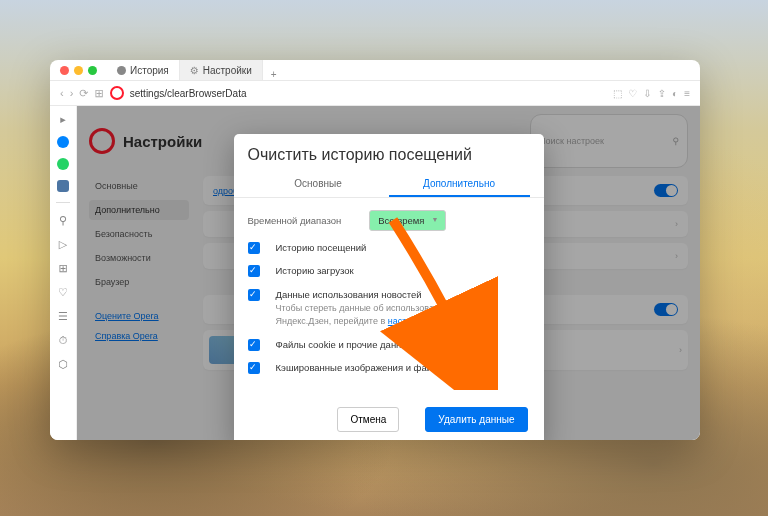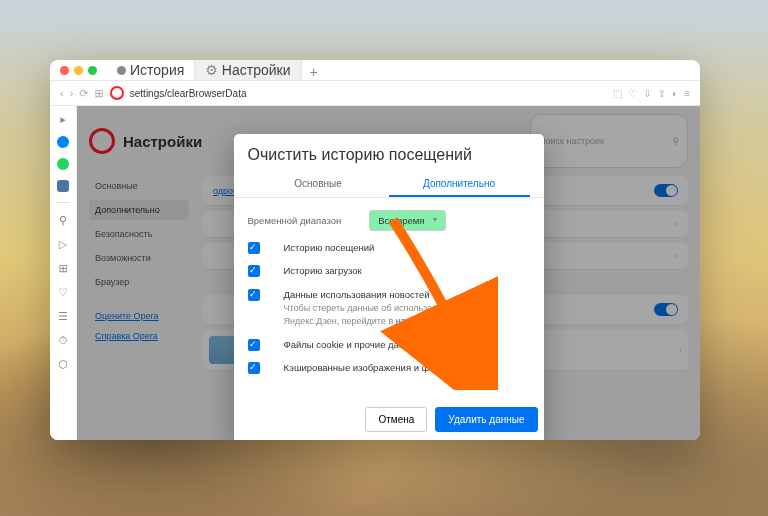--- a/index.html
+++ b/index.html
@@ -6,21 +6,21 @@
   .desktop{width:768px;height:516px;background:linear-gradient(to bottom,#c8d4e0 0%,#d4c99a 25%,#e0c878 50%,#c9a05e 75%,#a8845a 100%);position:relative}
   .dunes{position:absolute;inset:0;background:
     radial-gradient(ellipse 400px 200px at 20% 85%, #7a6342 0%, transparent 60%),
     radial-gradient(ellipse 500px 250px at 85% 90%, #8c7450 0%, transparent 60%),
     radial-gradient(ellipse 600px 300px at 60% 60%, #d8b87a 0%, transparent 70%)}
   .window{position:absolute;left:50px;top:60px;width:650px;height:380px;background:#fff;border-radius:8px;box-shadow:0 10px 40px rgba(0,0,0,.25);overflow:hidden;display:flex;flex-direction:column}
   .titlebar{height:20px;display:flex;align-items:center;padding:0 10px;border-bottom:1px solid #e8e8e8}
   .tl{display:flex;gap:5px;margin-right:10px}
   .tlb{width:9px;height:9px;border-radius:50%}
   .r{background:#ff5f57}.y{background:#febc2e}.g{background:#28c840}
-  .tabs{display:flex;align-items:flex-end;flex:1;font-size:14px;color:#444}
+  .tabs{display:flex;align-items:flex-end;flex:1;font-size:10px;color:#444}
   .tab{display:flex;align-items:center;gap:4px;padding:0 10px;height:20px;border-right:1px solid #e8e8e8}
   .tab.active{background:#f0f0f0}
   .tab-icon{width:9px;height:9px;border-radius:50%;background:#888;display:inline-block}
   .plus{padding:0 8px;color:#888}
   .addrbar{height:24px;display:flex;align-items:center;padding:0 10px;gap:6px;border-bottom:1px solid #e8e8e8;font-size:10px;color:#666}
   .nav-ico{color:#aaa;font-size:11px}
   .opera-o{width:10px;height:10px;border:2px solid #ff1b2d;border-radius:50%}
   .url{flex:1;color:#333}
   .addr-right{display:flex;gap:6px;color:#aaa;font-size:10px}
   .body{flex:1;display:flex;position:relative}
@@ -50,25 +50,25 @@
   .overlay{position:absolute;inset:0;background:rgba(0,0,0,.35);display:flex;align-items:flex-start;justify-content:center;padding-top:28px}
   .dialog{width:310px;background:#fff;border-radius:5px;box-shadow:0 8px 30px rgba(0,0,0,.3);font-size:10px;color:#333}
   .dlg-title{padding:12px 14px 8px;font-size:16px;font-weight:400}
   .dlg-tabs{display:flex;border-bottom:1px solid #e8e8e8;padding:0 14px}
   .dlg-tab{flex:1;text-align:center;padding:6px 0;font-size:10px;color:#666;cursor:pointer}
   .dlg-tab.active{color:#0074f0;border-bottom:2px solid #0074f0}
   .dlg-body{padding:12px 14px}
   .range-row{display:flex;align-items:center;gap:28px;margin-bottom:10px;font-size:9.5px;color:#666}
   .select{border:1px solid #ccc;padding:4px 20px 4px 8px;border-radius:3px;font-size:9.5px;color:#333;position:relative;background:#86efac}
   .select::after{content:"▼";position:absolute;right:6px;top:5px;font-size:7px;color:#888}
-  .cb-row{display:flex;align-items:flex-start;gap:24px;margin-bottom:10px;font-size:9.5px;color:#333;line-height:1.4}
+  .cb-row{display:flex;align-items:flex-start;gap:16px;margin-bottom:10px;font-size:9.5px;color:#333;line-height:1.4}
   .cb{width:12px;height:12px;background:#0074f0;border-radius:2px;position:relative;flex-shrink:0;margin-top:1px}
   .cb::after{content:"✓";color:#fff;font-size:9px;position:absolute;left:1.5px;top:-1px}
   .sub{color:#888;font-size:9px}
-  .dlg-foot{display:flex;justify-content:flex-end;gap:8px;padding:10px 6px 14px}
+  .dlg-foot{display:flex;justify-content:flex-end;gap:26px;padding:10px 16px 14px}
   .btn{padding:6px 12px;font-size:10px;border-radius:3px;border:1px solid #ccc;background:#fff;cursor:pointer}
   .btn.primary{background:#0074f0;border-color:#0074f0;color:#fff}
   .arrow{position:absolute;left:378px;top:210px;pointer-events:none}
 </style>
 </head>
 <body>
 
 <div class="desktop">
   <div class="dunes"></div>
 

